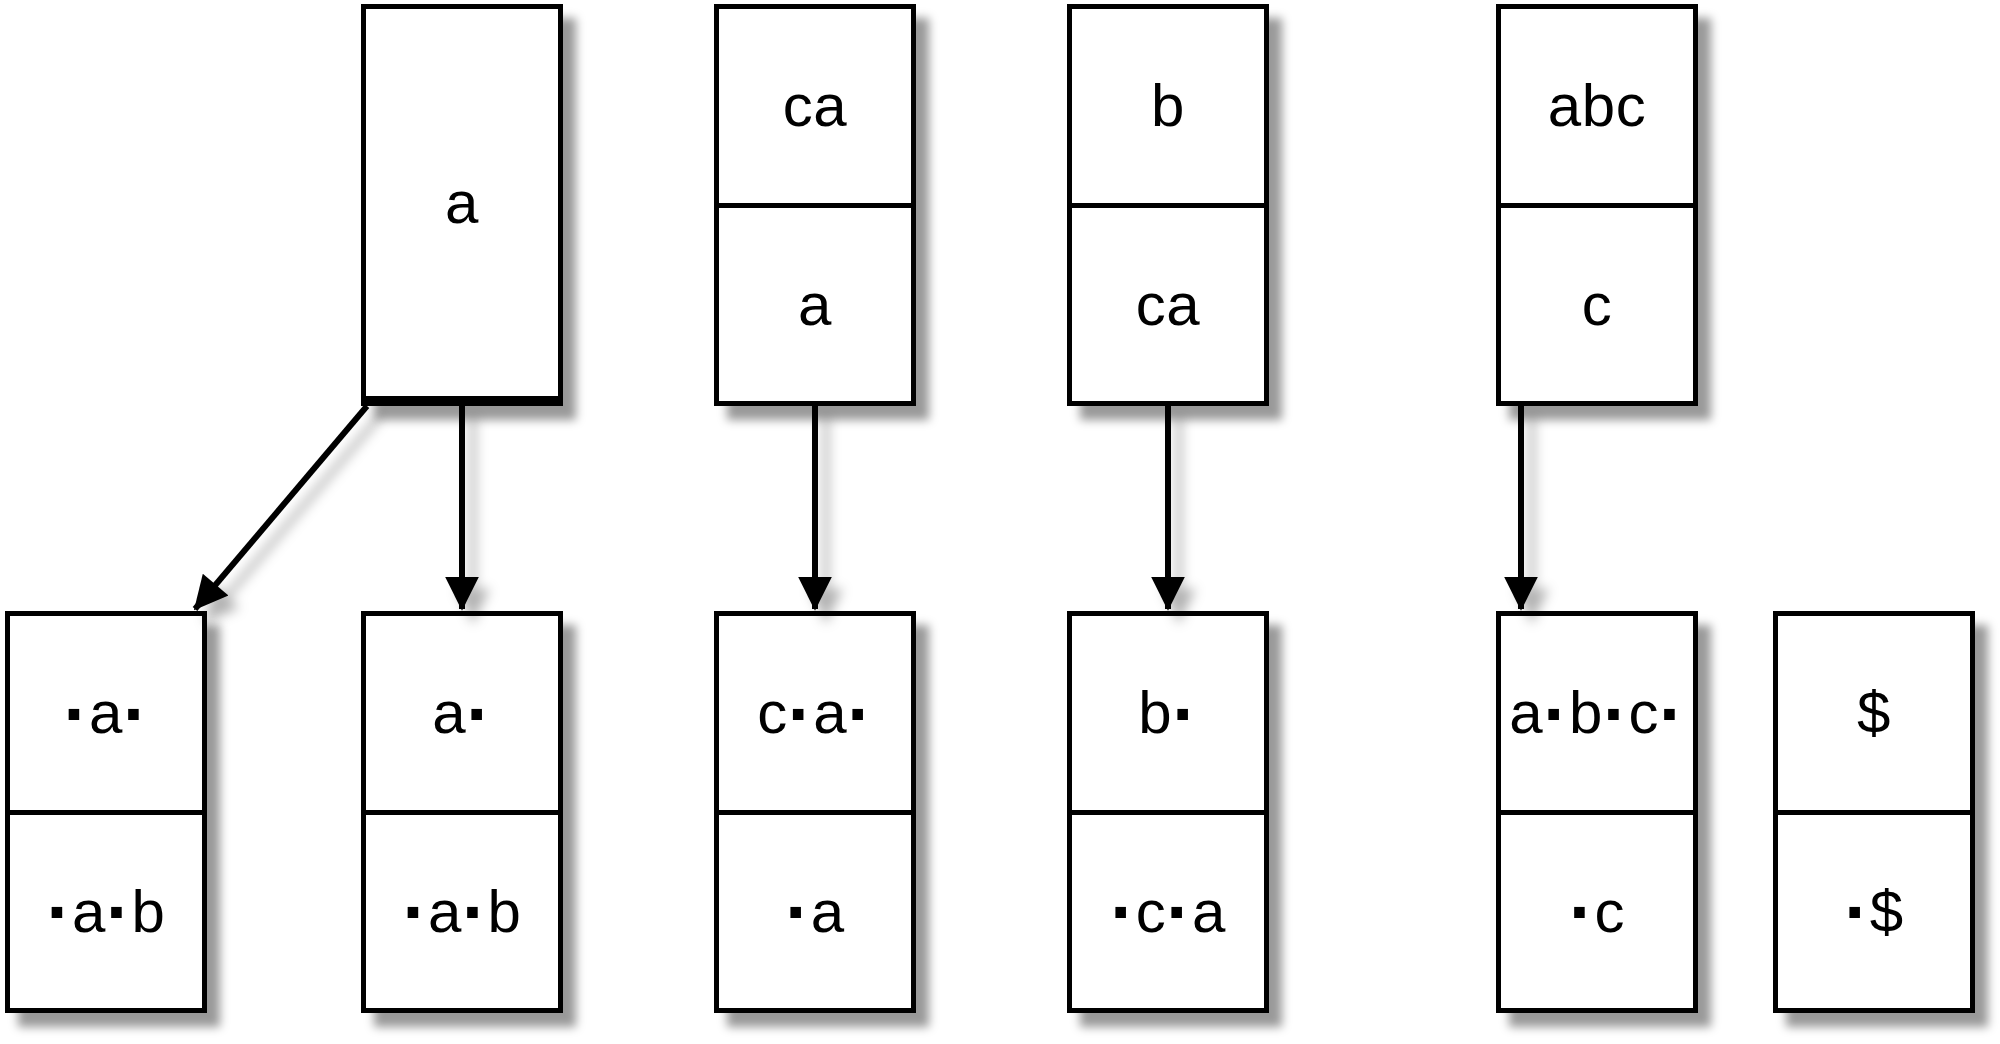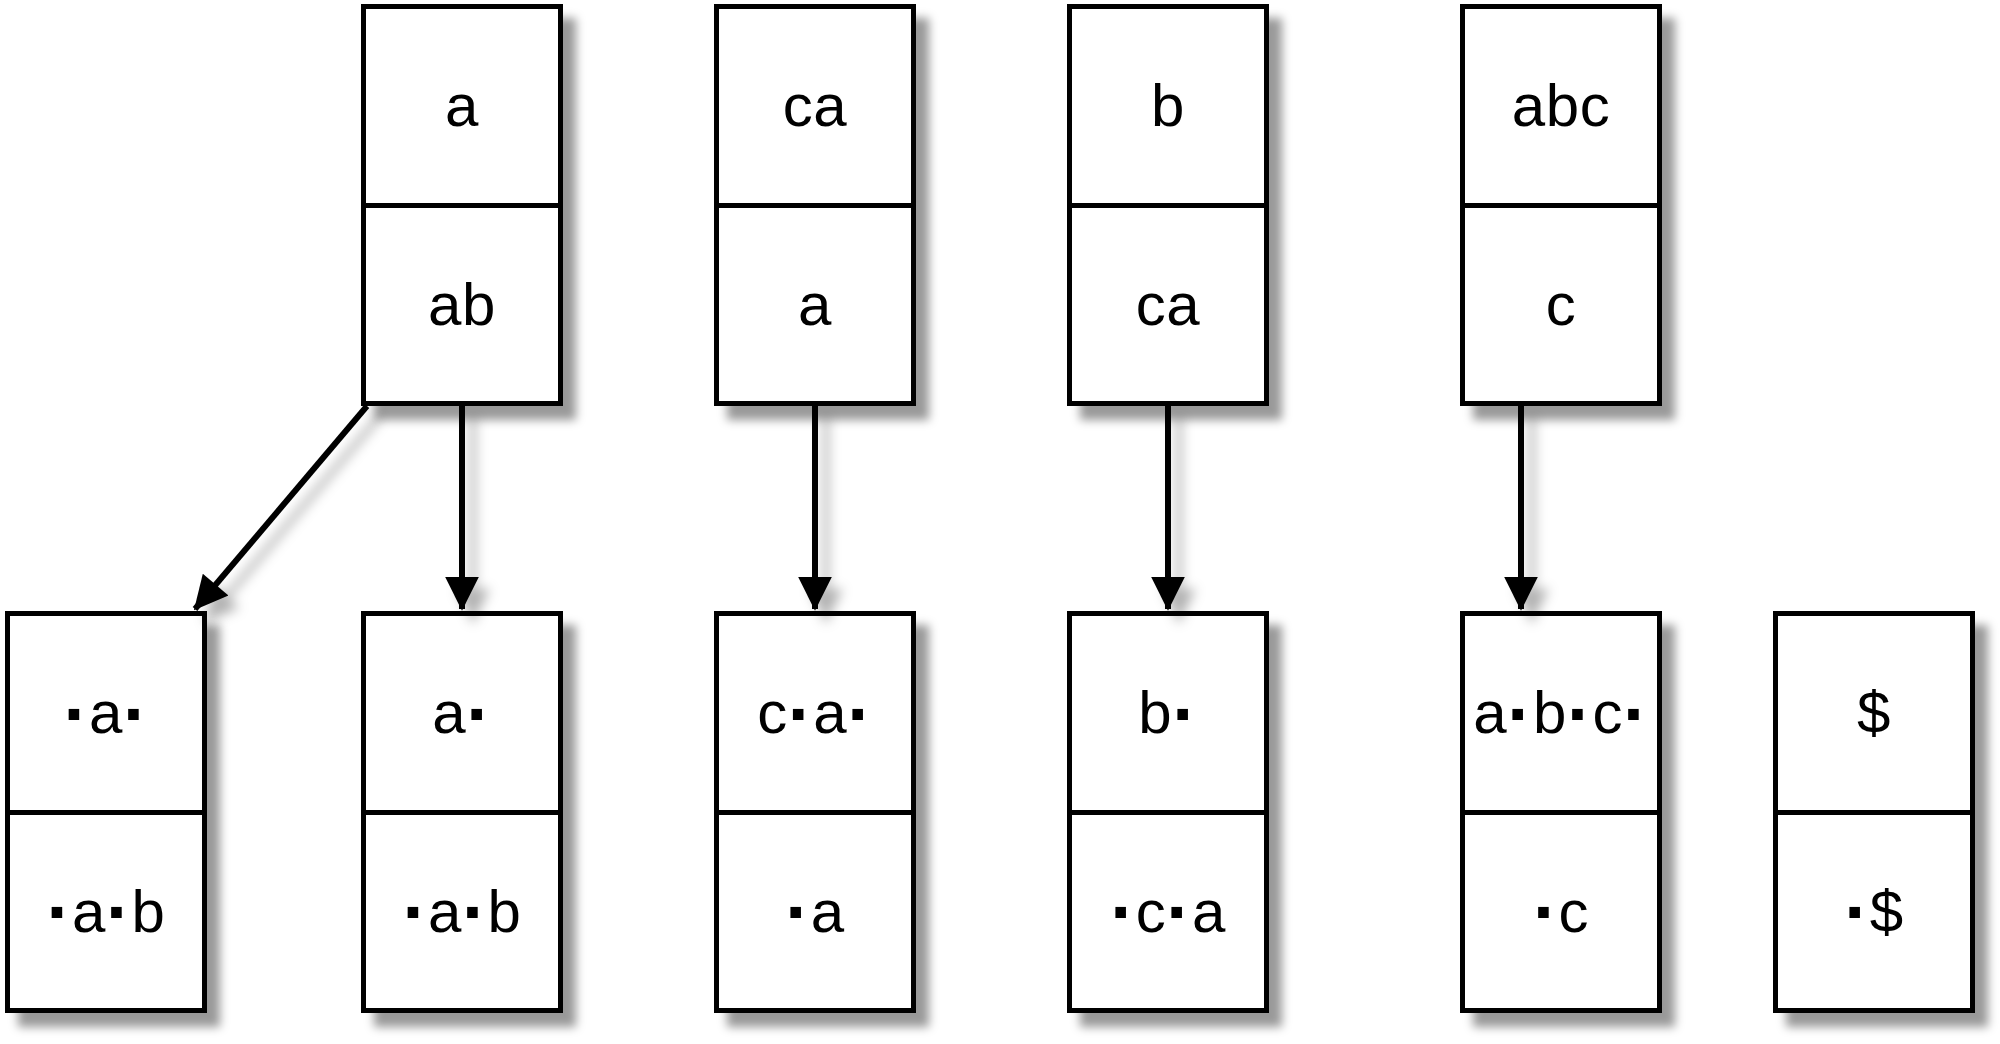--- a/index.html
+++ b/index.html
@@ -44,39 +44,38 @@
     vertical-align: -0.055em;
   }
   
   .r0 { top: 4px; }
   .r1 { top: 611px; }
   
   .c0 { left: 5px; }
   .c1 { left: 361px; }
   .c2 { left: 714px; }
   .c3 { left: 1067px; }
-  .c4 { left: 1460px; }
+  .c4 { left: 1496px; }
   .c5 { left: 1773px; }
   #arrow-layer {
     position: absolute;
     left: 0; top: 0;
     width: 2000px;
     height: 1044px;
     pointer-events: none;
     filter: drop-shadow(11px 12px 6px rgba(0,0,0,0.30));
   }
 </style>
 </head>
 <body>
 
 <div id="stage">
 
   <div class="node r0 c1">
     <div class="cell cell-top">a</div>
-    <div class="cell cell-bottom">ab</div>
   </div>
   <div class="node r0 c2">
     <div class="cell cell-top">ca</div>
     <div class="cell cell-bottom">a</div>
   </div>
   <div class="node r0 c3">
     <div class="cell cell-top">b</div>
     <div class="cell cell-bottom">ca</div>
   </div>
   <div class="node r0 c4">

